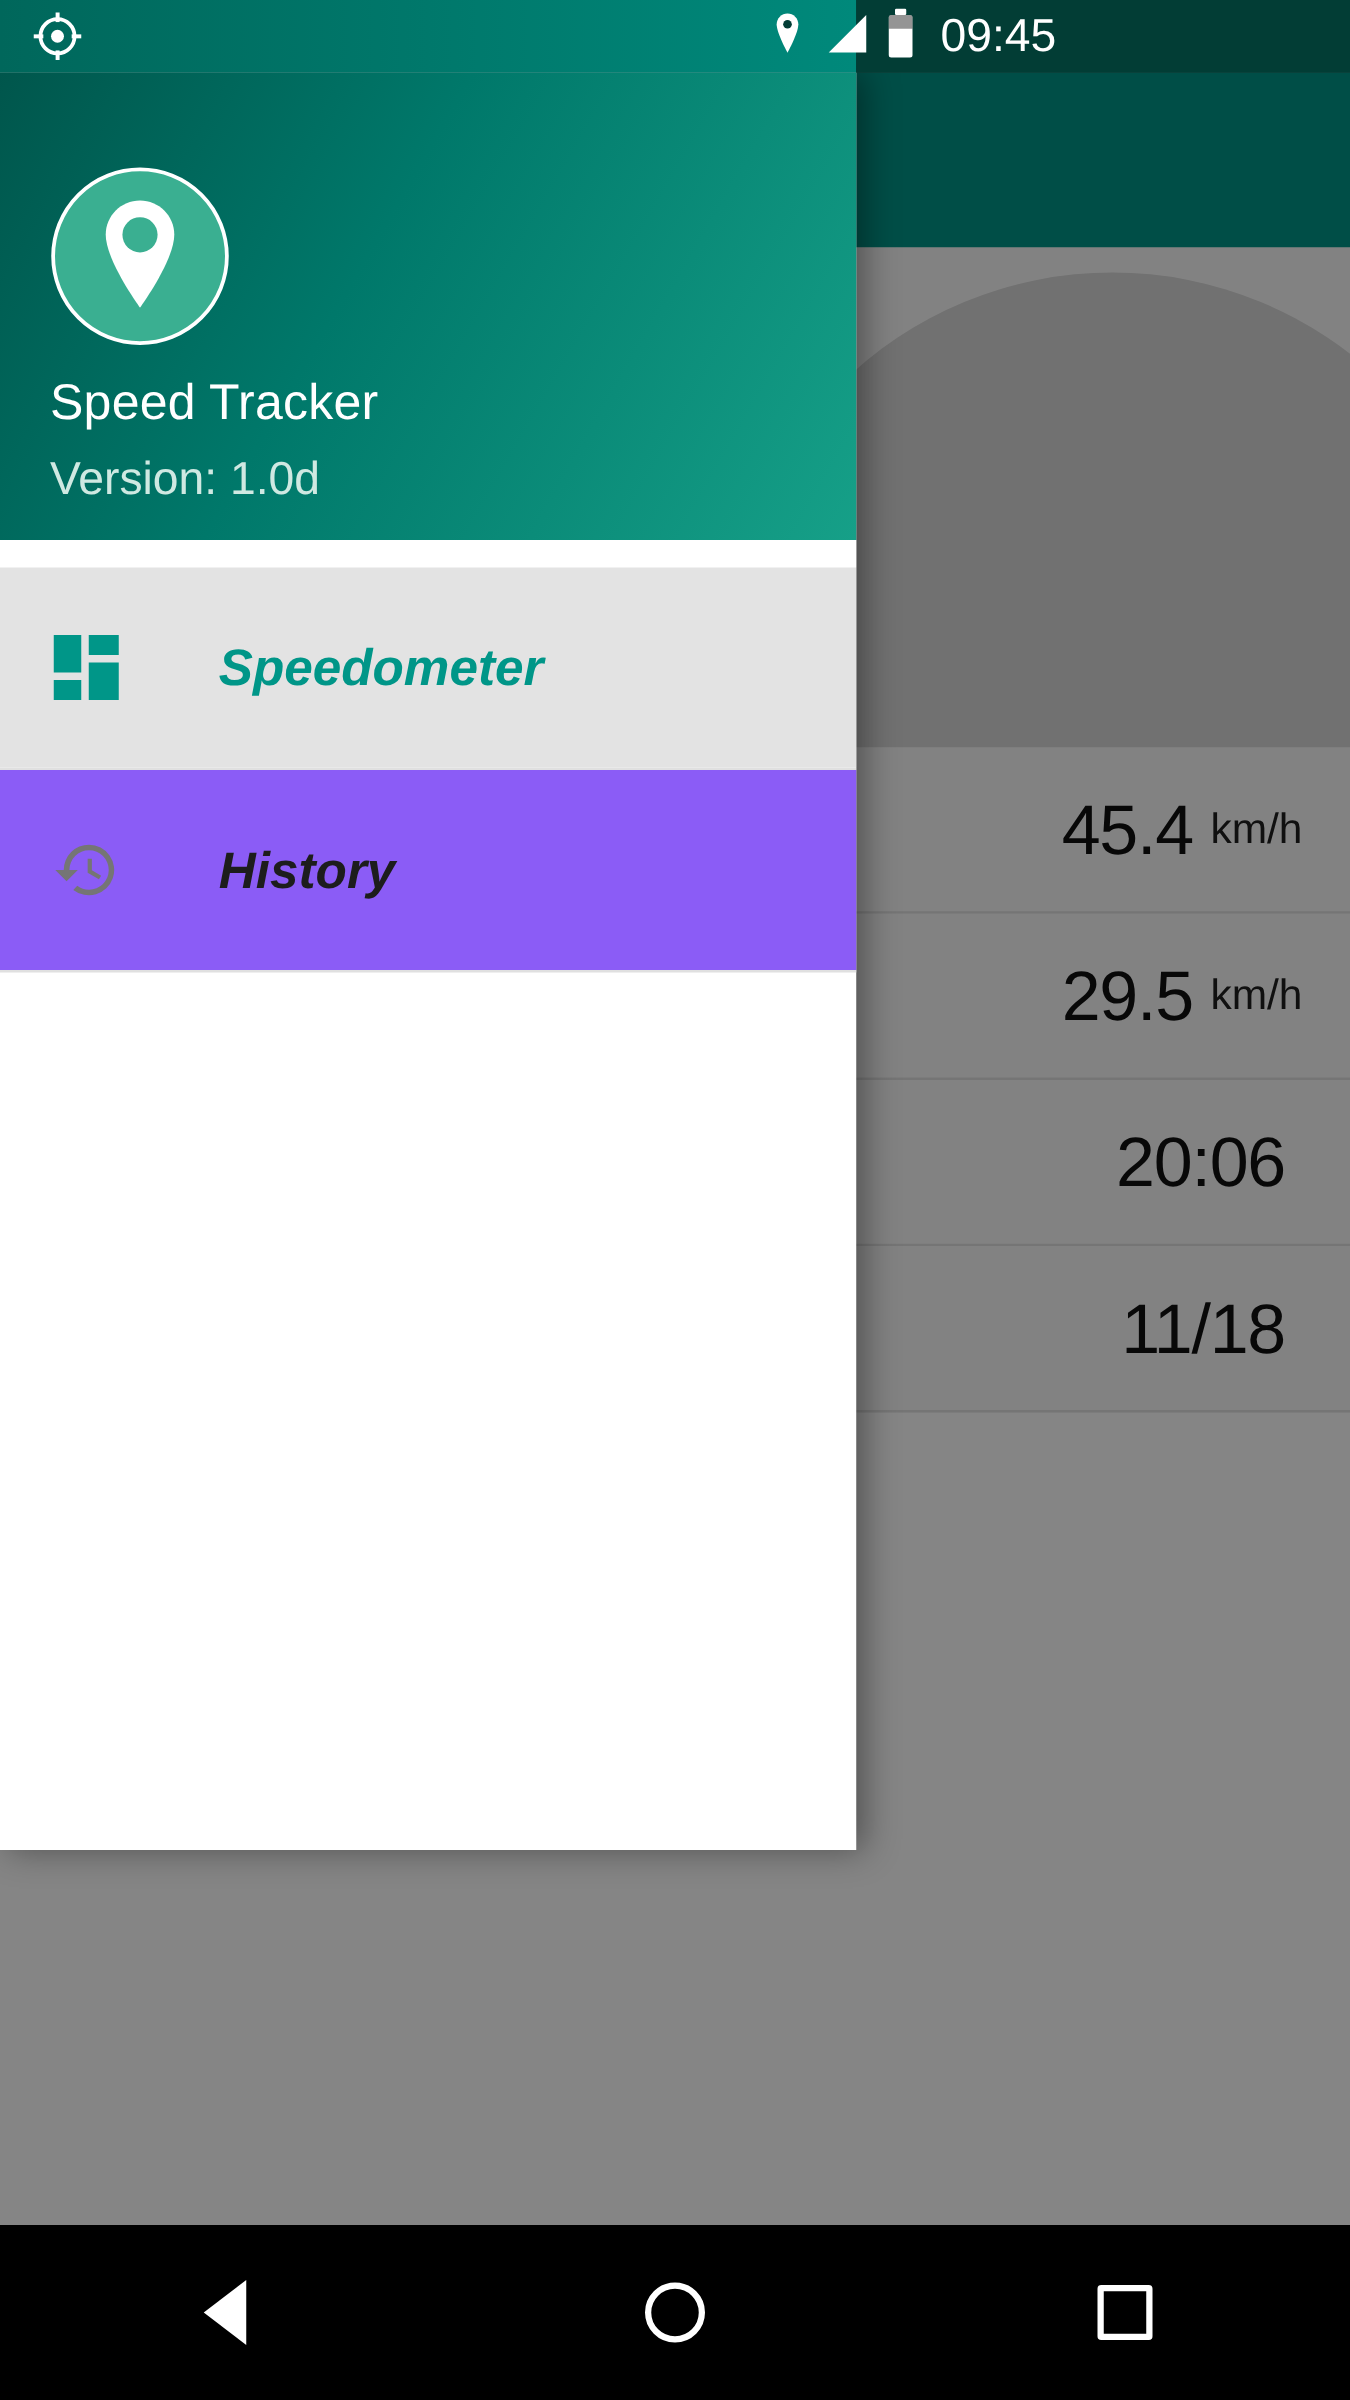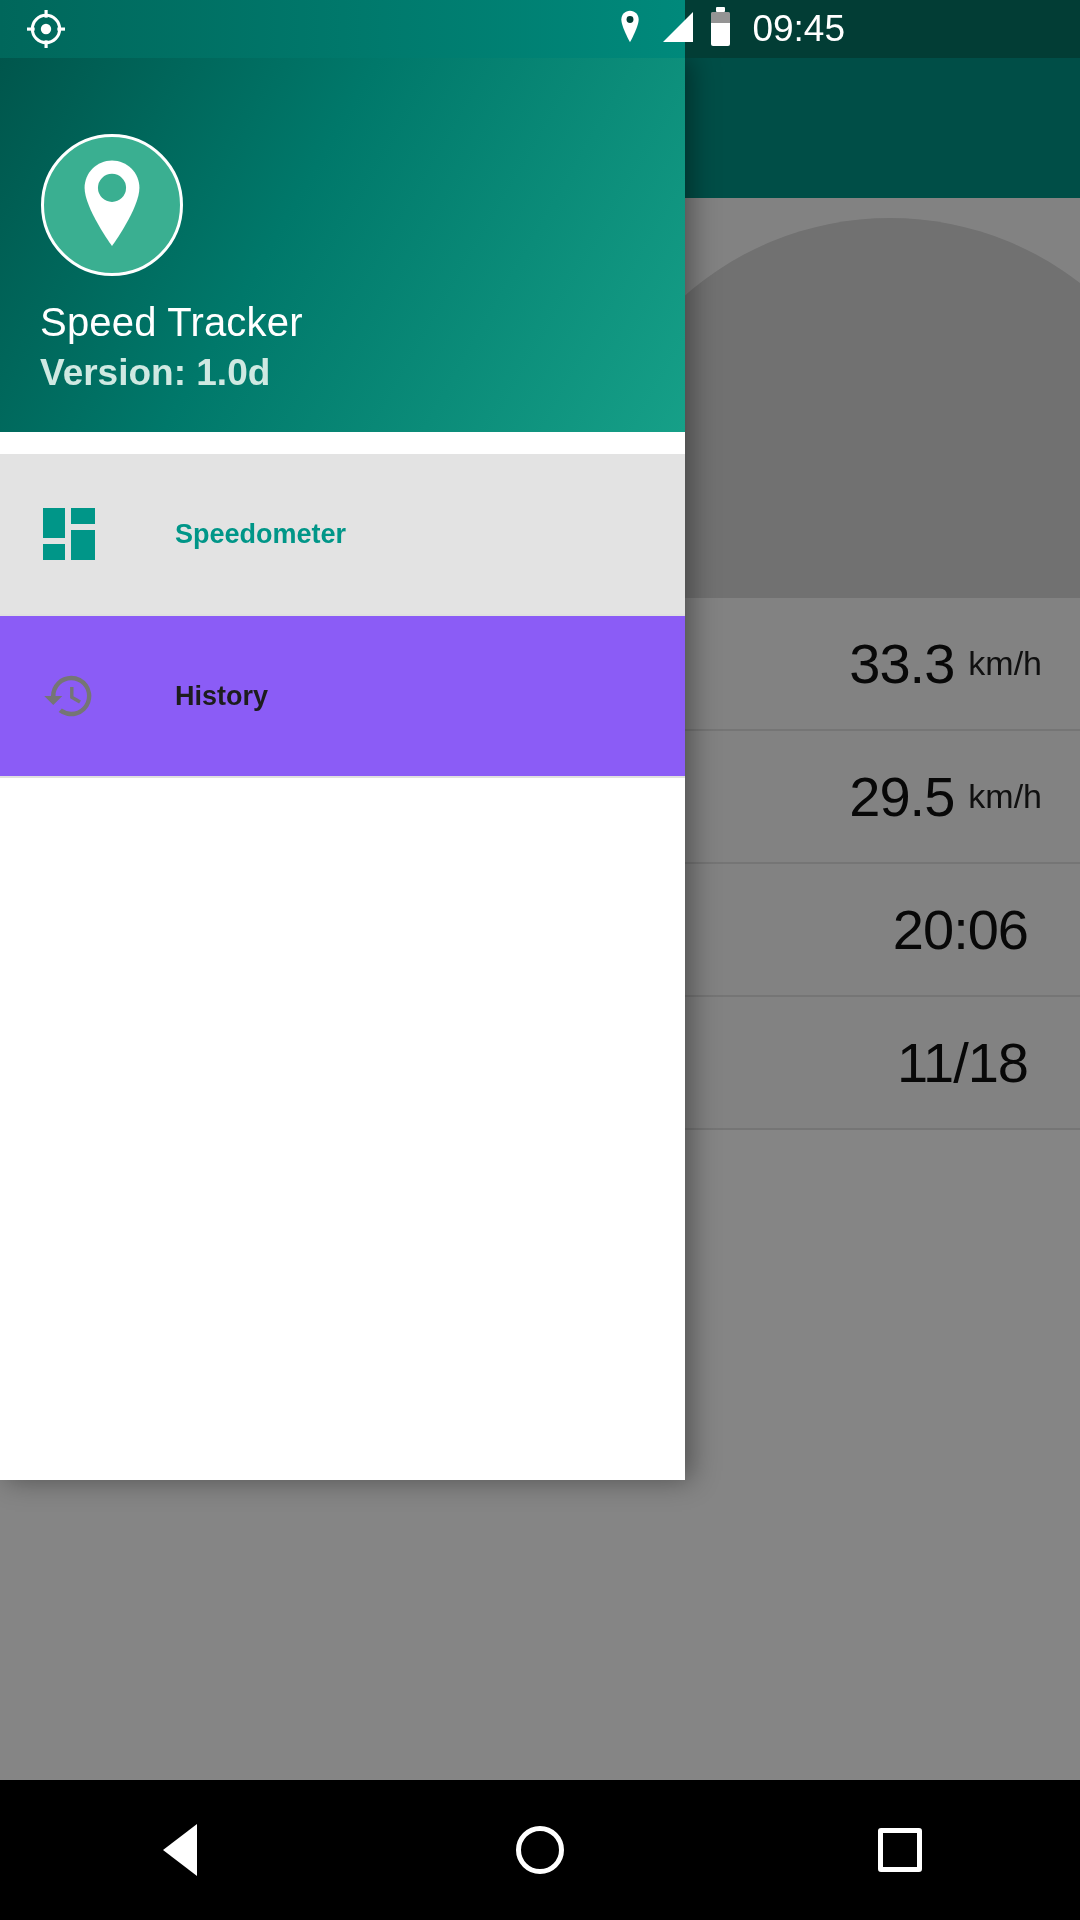--- a/index.html
+++ b/index.html
@@ -181,24 +181,23 @@
   }
   #app-title {
     position: absolute;
     left: 40px; top: 242px;
     color: #ffffff;
     font-size: 40px;
     letter-spacing: 0.2px;
   }
   #app-version {
     position: absolute;
-    left: 40px; top: 294px;
+    left: 40px; top: 304px;
     color: #cfe9e2;
     font-size: 37px;
-    font-weight: bold;
   }
 
   #drawer-gap {
     height: 22px;
     background: #ffffff;
   }
 
   .drawer-item {
     position: relative;
     height: 160px;
@@ -213,23 +212,24 @@
     position: absolute;
     left: 41px;
     width: 56px; height: 56px;
     display: flex;
     align-items: center;
     justify-content: center;
   }
   .drawer-item .item-label {
     position: absolute;
     left: 175px;
-    font-size: 27px;
+    font-size: 41px;
     color: #1d1d1d;
     font-weight: bold;
+    font-style: italic;
   }
   .drawer-item.selected .item-label {
     color: #009688;
     font-weight: bold;
   }
   .drawer-divider {
     height: 2px;
     background: #e0e0e0;
     width: 685px;
   }
@@ -285,21 +285,21 @@
 </head>
 <body>
 
 <div id="bg-app">
   <div id="bg-statusbar"></div>
   <div id="bg-appbar"></div>
   <div id="bg-gauge">
     <div id="bg-gauge-arc"></div>
   </div>
   <div class="bg-row" style="top:598px;">
-    <span class="val">33.3</span>
+    <span class="val">45.4</span>
     <span class="unit">km/h</span>
   </div>
   <div class="bg-row" style="top:731px;">
     <span class="val">29.5</span>
     <span class="unit">km/h</span>
   </div>
   <div class="bg-row" style="top:864px;">
     <span class="val">20:06</span>
     <span class="unit"></span>
   </div>

